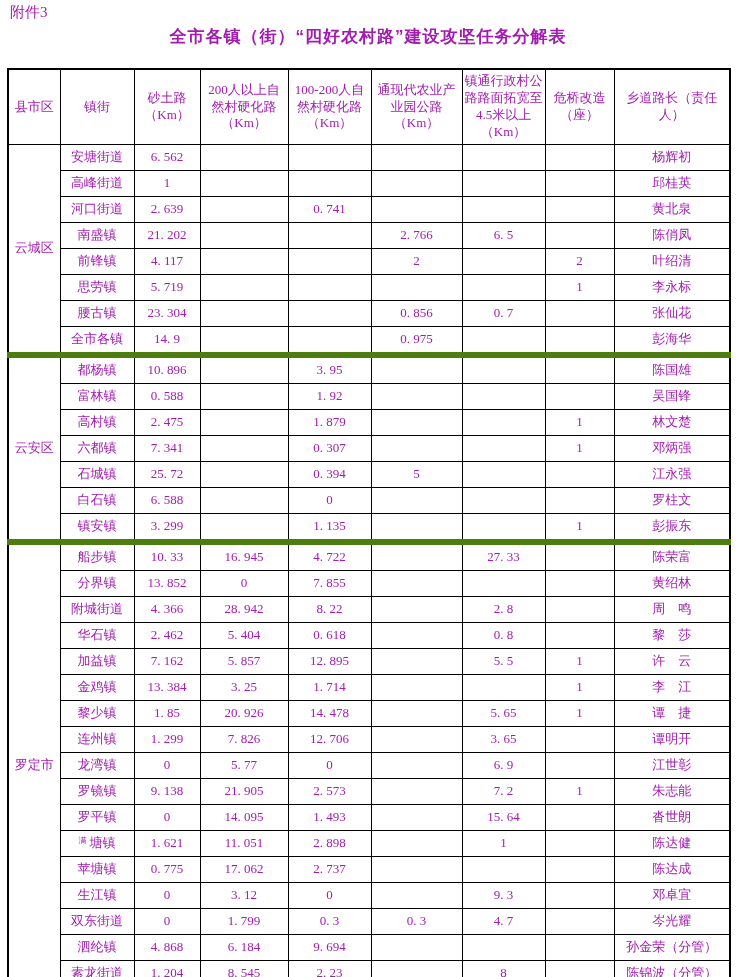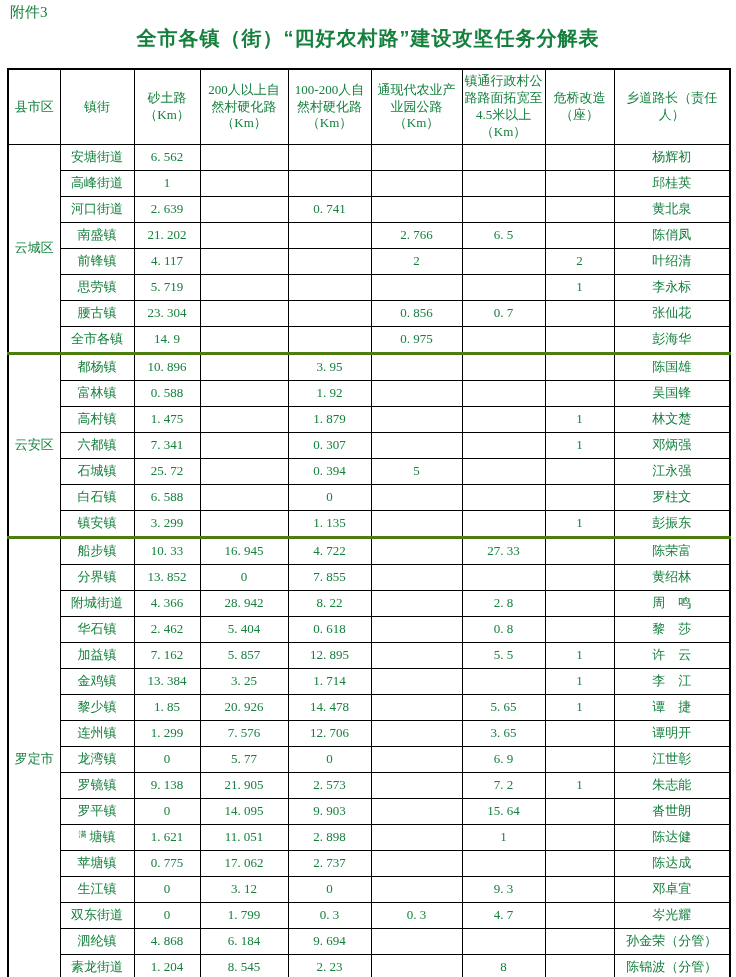--- a/index.html
+++ b/index.html
@@ -5,38 +5,38 @@
   html, body {
     margin: 0;
     padding: 0;
     background: #ffffff;
   }
   .page {
     position: relative;
     width: 736px;
     height: 977px;
     background: #ffffff;
-    color: #15803d;
+    color: #a21caf;
     font-family: "Liberation Serif", serif;
     overflow: hidden;
   }
   .attachment {
     position: absolute;
     top: 3px;
     left: 10px;
     font-size: 15px;
     font-family: "Liberation Serif", serif;
   }
   .title {
     position: absolute;
     top: 25px;
     left: 0;
     width: 100%;
     text-align: center;
-    font-size: 20px;
+    font-size: 17px;
     font-weight: bold;
     letter-spacing: 1px;
     font-family: "Liberation Sans", sans-serif;
     margin: 0;
   }
   table.grid {
     position: absolute;
     top: 68px;
     left: 7px;
     width: 722px;
@@ -54,21 +54,21 @@
     font-size: 13px;
     line-height: 1.3;
   }
   table.grid thead th {
     height: 74px;
   }
   table.grid tbody td {
     height: 25px;
   }
   tr.section-start td {
-    border-top: 3px solid #4d7c0f;
+    border-top: 6px solid #4d7c0f;
   }
   td.num {
     white-space: nowrap;
     font-family: "Liberation Serif", serif;
   }
   td.town, td.person {
     white-space: nowrap;
   }
   .small-glyph {
     font-size: 8px;
@@ -207,21 +207,21 @@
           <td class="num">0. 588</td>
           <td class="num"></td>
           <td class="num">1. 92</td>
           <td class="num"></td>
           <td class="num"></td>
           <td class="num"></td>
           <td class="person">吴国锋</td>
         </tr>
         <tr>
           <td class="town">高村镇</td>
-          <td class="num">1. 475</td>
+          <td class="num">2. 475</td>
           <td class="num"></td>
           <td class="num">1. 879</td>
           <td class="num"></td>
           <td class="num"></td>
           <td class="num">1</td>
           <td class="person">林文楚</td>
         </tr>
         <tr>
           <td class="town">六都镇</td>
           <td class="num">7. 341</td>
@@ -329,21 +329,21 @@
           <td class="num">20. 926</td>
           <td class="num">14. 478</td>
           <td class="num"></td>
           <td class="num">5. 65</td>
           <td class="num">1</td>
           <td class="person">谭　捷</td>
         </tr>
         <tr>
           <td class="town">连州镇</td>
           <td class="num">1. 299</td>
-          <td class="num">7. 576</td>
+          <td class="num">7. 826</td>
           <td class="num">12. 706</td>
           <td class="num"></td>
           <td class="num">3. 65</td>
           <td class="num"></td>
           <td class="person">谭明开</td>
         </tr>
         <tr>
           <td class="town">龙湾镇</td>
           <td class="num">0</td>
           <td class="num">5. 77</td>
@@ -360,21 +360,21 @@
           <td class="num">2. 573</td>
           <td class="num"></td>
           <td class="num">7. 2</td>
           <td class="num">1</td>
           <td class="person">朱志能</td>
         </tr>
         <tr>
           <td class="town">罗平镇</td>
           <td class="num">0</td>
           <td class="num">14. 095</td>
-          <td class="num">9. 903</td>
+          <td class="num">1. 493</td>
           <td class="num"></td>
           <td class="num">15. 64</td>
           <td class="num"></td>
           <td class="person">沓世朗</td>
         </tr>
         <tr>
           <td class="town"><span class="small-glyph">满</span>塘镇</td>
           <td class="num">1. 621</td>
           <td class="num">11. 051</td>
           <td class="num">2. 898</td>

